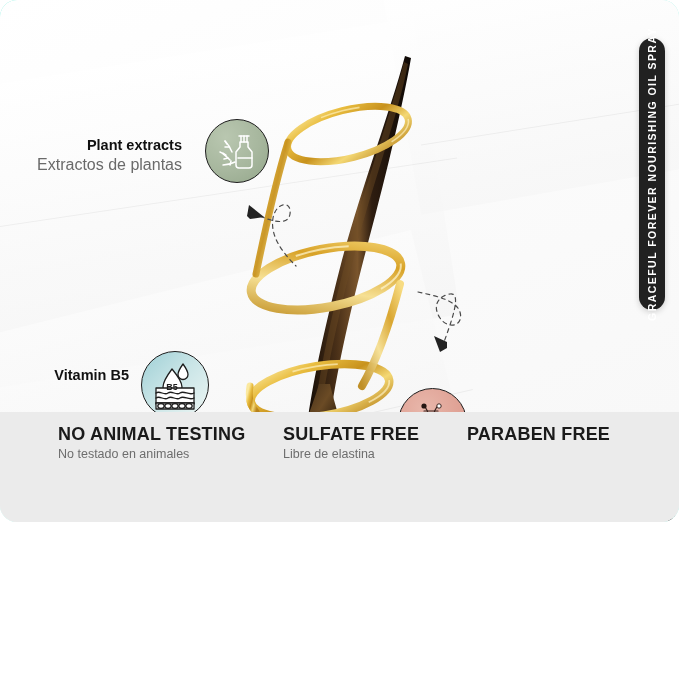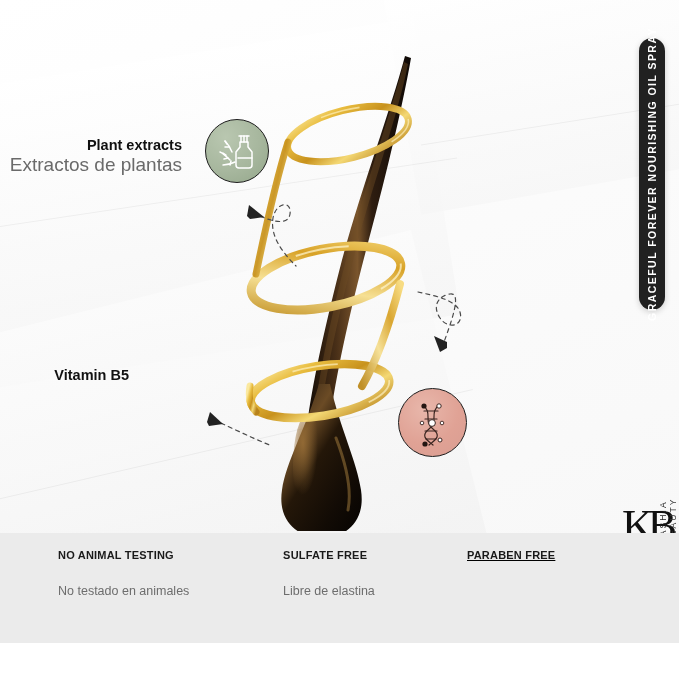--- a/index.html
+++ b/index.html
@@ -3,24 +3,25 @@
 <meta charset="utf-8">
 <style>
   html, body {
     margin: 0;
     padding: 0;
     background: #ffffff;
   }
   #canvas {
     position: relative;
     width: 679px;
-    height: 643px;
+    height: 522px;
     overflow: hidden;
     background: #5eead4;
     font-family: "Liberation Sans", sans-serif;
+    border-radius: 17px;
     -webkit-font-smoothing: antialiased;
   }
 
   
   .bg-base {
     position: absolute;
     inset: 0;
     background: linear-gradient(160deg, #ffffff 0%, #fbfbfb 45%, #f7f7f7 100%);
   }
   .bg-band {
@@ -64,34 +65,34 @@
   .claims-inner {
     position: absolute;
     left: 58px;
     top: 13px;
     right: 30px;
     display: flex;
   }
   .claim { }
   .claim-1 { width: 235px; }
   .claim-2 { width: 192px; }
-  .claim-3 { width: 190px; text-decoration: underline; }
+  .claim-3 { width: 190px; }
   .claim-title {
-    font-size: 11px;
+    font-size: 18px;
     font-weight: bold;
     color: #1a1a1a;
     letter-spacing: .2px;
     line-height: 19px;
     white-space: nowrap;
   }
   .claim-sub {
     font-size: 12.5px;
     color: #6d6d6d;
     line-height: 18px;
-    margin-top: 17px;
+    margin-top: 1px;
     white-space: nowrap;
   }
 
   
   .side-tab {
     position: absolute;
     left: 639px;
     top: 38px;
     width: 26px;
     height: 272px;
@@ -154,21 +155,21 @@
   
   .label-block { position: absolute; }
   .label-en {
     font-size: 14.5px;
     font-weight: bold;
     color: #111111;
     line-height: 19px;
     white-space: nowrap;
   }
   .label-es {
-    font-size: 19px;
+    font-size: 16px;
     color: #6a6a6a;
     line-height: 20px;
     white-space: nowrap;
   }
   .label-right { text-align: right; }
   .label-left { text-align: left; }
 
   .label-plant { left: 0px; top: 136px; width: 182px; }
   .label-vitamin { left: 16px; top: 366px; width: 113px; }
   .label-elastin { left: 471px; top: 408px; width: 200px; }
@@ -312,20 +313,43 @@
         <path d="M26 32 C 24 27, 22 24, 19 21"></path>
         <path d="M23 27 l-4 0 M21 24 l-2 -3"></path>
         <path d="M29 42 C 25 44, 21 45, 17 45"></path>
       </g>
     </svg>
   </div>
 
   <div class="label-block label-right label-vitamin">
     <div class="label-en">Vitamin B5</div>
   </div>
+  <div class="badge badge-vitamin">
+    <svg width="66" height="66" viewBox="0 0 66 66">
+      <g stroke="#1d1d1d" stroke-width="1.3" fill="none" stroke-linecap="round" stroke-linejoin="round">
+
+        <path d="M41 12 C 41 12, 36 19, 36 22.5 A 5 5 0 0 0 46 22.5 C 46 19, 41 12, 41 12 Z" fill="#ffffff"></path>
+
+        <path d="M30 17 C 30 17, 21 29, 21 35 A 9.5 9.5 0 0 0 40 35 C 40 29, 30 17, 30 17 Z" fill="#ffffff"></path>
+
+        <path d="M14 36 h38 v16 h-38 z" fill="#ffffff"></path>
+        <path d="M14 41 C 18 38, 22 44, 26 41 C 30 38, 34 44, 38 41 C 42 38, 47 44, 52 41"></path>
+        <path d="M14 46 C 18 43, 22 49, 26 46 C 30 43, 34 49, 38 46 C 42 43, 47 49, 52 46"></path>
+        <path d="M14 51 h38"></path>
+
+        <path d="M14 51 h38 v6 h-38 z" fill="#ffffff"></path>
+        <ellipse cx="19" cy="54" rx="3.2" ry="2.4"></ellipse>
+        <ellipse cx="26" cy="54" rx="3.2" ry="2.4"></ellipse>
+        <ellipse cx="33" cy="54" rx="3.2" ry="2.4"></ellipse>
+        <ellipse cx="40" cy="54" rx="3.2" ry="2.4"></ellipse>
+        <ellipse cx="47" cy="54" rx="3.2" ry="2.4"></ellipse>
+      </g>
+      <text x="30" y="38" font-family="Liberation Sans, sans-serif" font-size="9" font-weight="bold" text-anchor="middle" fill="#1d1d1d">B5</text>
+    </svg>
+  </div>
 
   <div class="badge badge-elastin">
     <svg width="67" height="67" viewBox="0 0 67 67">
       <g stroke="#3a2520" stroke-width="1.2" fill="none" stroke-linecap="round" stroke-linejoin="round">
         <path d="M24 16 C 34 24, 24 32, 34 40 C 44 48, 34 52, 30 56"></path>
         <path d="M40 16 C 30 24, 40 32, 30 40 C 20 48, 30 52, 34 56"></path>
         <path d="M25 22 h14 M26 30 h12 M26 42 h12 M27 50 h10"></path>
       </g>
       <circle cx="25" cy="17" r="2.6" fill="#241612"></circle>
       <circle cx="40" cy="17" r="2.2" fill="#ffffff" stroke="#3a2520" stroke-width="1"></circle>

